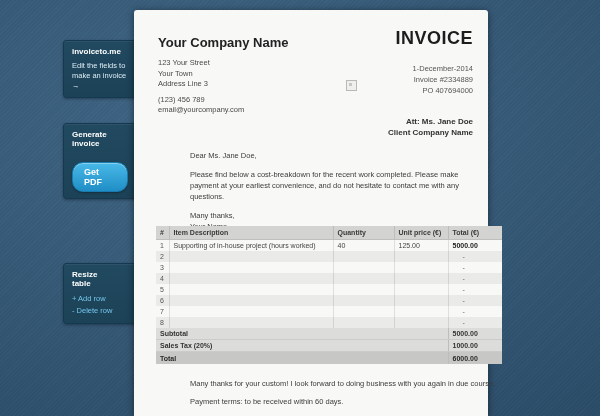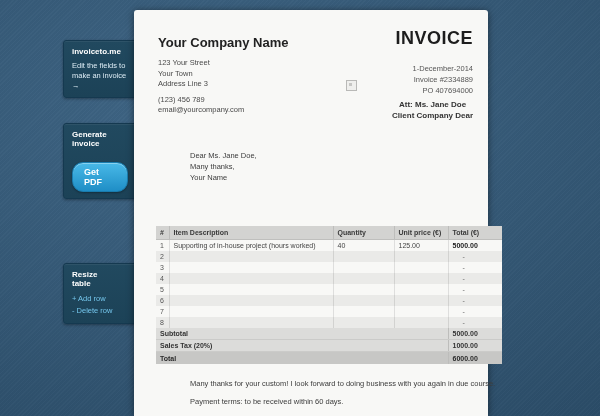--- a/index.html
+++ b/index.html
@@ -28,21 +28,21 @@
   .paper{position:absolute;left:134px;top:10px;width:354px;height:406px;z-index:2;
     background:#f8f8f6;border-radius:3px 3px 0 0;box-shadow:0 1px 7px rgba(0,0,0,0.5);}
   .company{position:absolute;left:24px;top:25px;font-size:13px;font-weight:bold;color:#222;}
   .addr{position:absolute;left:24px;top:48px;font-size:7.5px;line-height:10.5px;color:#4a4a4a;}
   .addr .gap{height:5px;}
   .logo-ph{position:absolute;left:212px;top:70px;width:9px;height:9px;border:1px solid #b9b9b7;background:#efefed;}
   .logo-ph:before{content:"";position:absolute;left:2px;top:2px;width:3px;height:3px;background:#c6c6c4;}
   .right-block{position:absolute;right:15px;top:18px;text-align:right;}
   .inv-title{font-size:18px;font-weight:bold;color:#1d1d1d;letter-spacing:0.5px;line-height:20px;}
   .meta{margin-top:15px;font-size:7.5px;line-height:11px;color:#555;}
-  .att{margin-top:3px;font-size:8px;line-height:11px;font-weight:bold;color:#333;text-align:center;}
+  .att{margin-top:20px;font-size:8px;line-height:11px;font-weight:bold;color:#333;}
   .letter{position:absolute;left:56px;top:140px;width:300px;font-size:7.5px;line-height:11px;color:#3c3c3c;}
   .letter .para{margin:8px 0;width:295px;}
   
   .inv-table{position:absolute;left:22px;top:216px;width:346px;border-collapse:collapse;table-layout:fixed;
     font-size:7px;color:#444;}
   .inv-table col.c-num{width:13px;} .inv-table col.c-desc{width:164px;}
   .inv-table col.c-qty{width:61px;} .inv-table col.c-price{width:54px;} .inv-table col.c-total{width:54px;}
   .inv-table th{background:#d3d3d1;font-weight:bold;color:#3a3a3a;text-align:left;
     padding:0 4px;height:13px;border-bottom:1px solid #bfbfbd;}
   .inv-table th + th, .inv-table td + td{border-left:1px solid rgba(0,0,0,0.10);}
@@ -96,26 +96,27 @@
 
     <div class="right-block">
       <div class="inv-title">INVOICE</div>
       <div class="meta">
         <div>1-December-2014</div>
         <div>Invoice #2334889</div>
         <div>PO 407694000</div>
       </div>
       <div class="att">
         <div>Att: Ms. Jane Doe</div>
-        <div>Client Company Dear</div>
+        <div>Client Company Name</div>
       </div>
     </div>
 
     <div class="letter">
       <div>Dear Ms. Jane Doe,</div>
+      <div class="para">Please find below a cost-breakdown for the recent work completed. Please make payment at your earliest convenience, and do not hesitate to contact me with any questions.</div>
       <div>Many thanks,</div>
       <div>Your Name</div>
     </div>
 
     <table class="inv-table">
       <colgroup>
           <col class="c-num">
           <col class="c-desc">
           <col class="c-qty">
           <col class="c-price">

